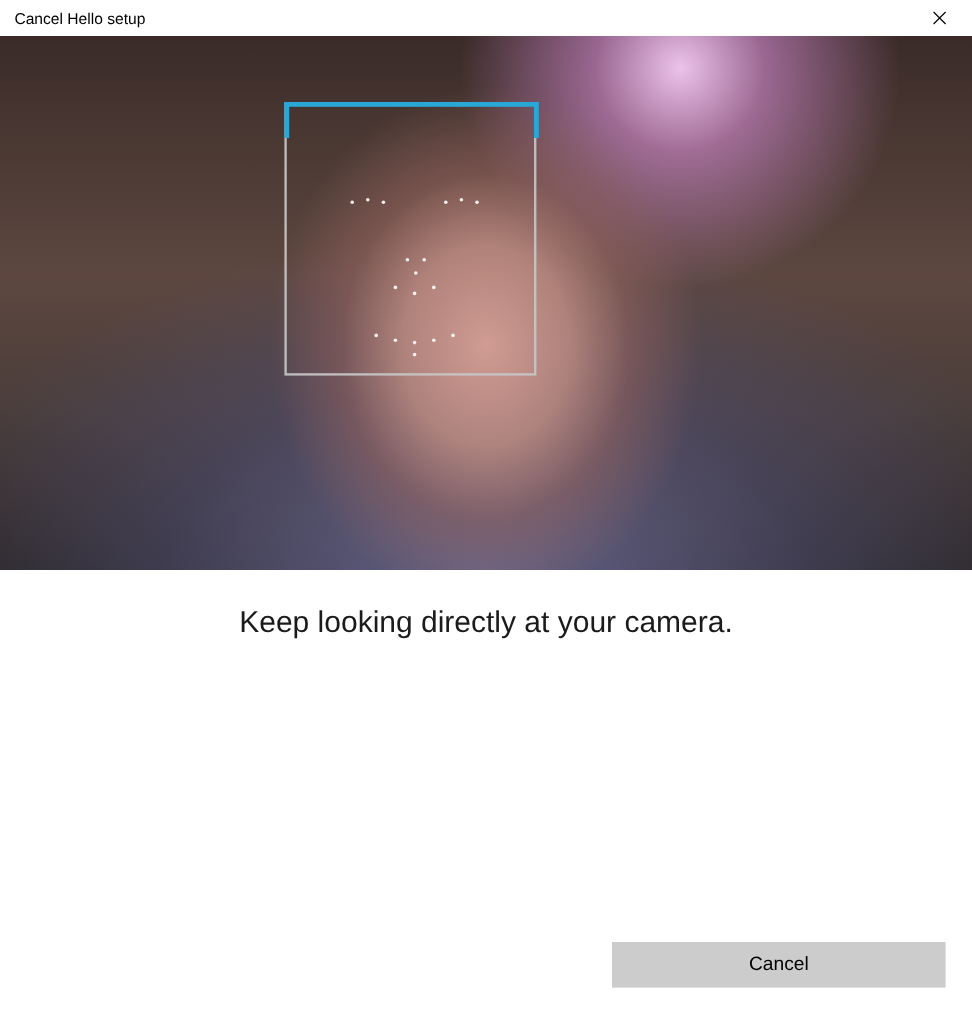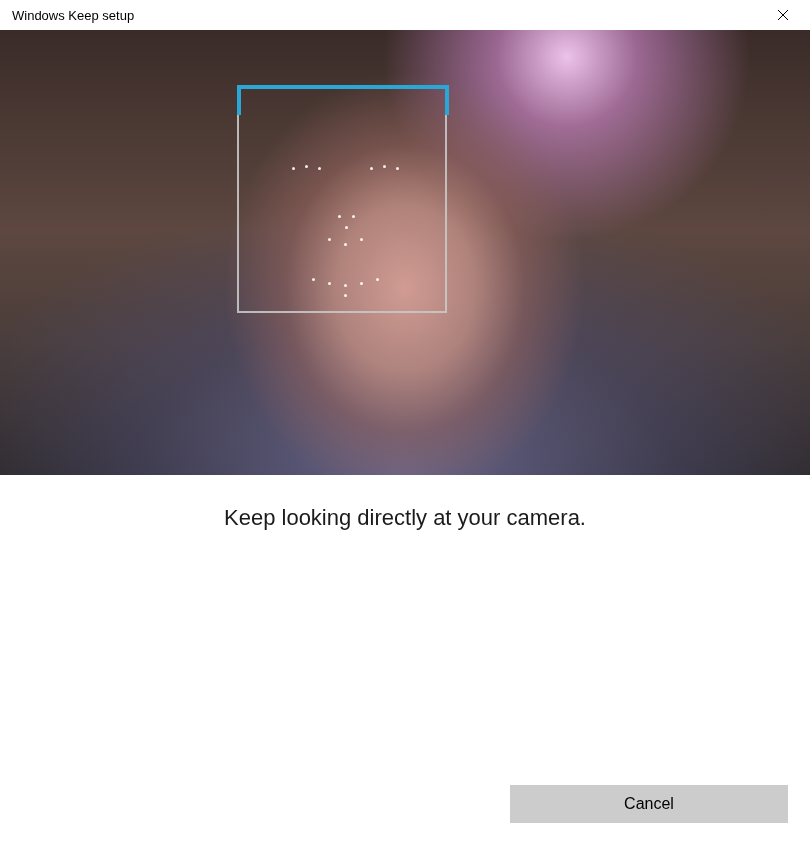--- a/index.html
+++ b/index.html
@@ -109,21 +109,21 @@
     .landmarks span {
       position: absolute;
       width: 3px;
       height: 3px;
       background: rgba(255,255,255,0.9);
       border-radius: 50%;
     }
 
     .instruction {
       text-align: center;
-      font-size: 22px;
+      font-size: 25px;
       color: #1b1b1b;
       margin-top: 30px;
       font-weight: 400;
     }
 
     .footer {
       position: absolute;
       bottom: 26px;
       right: 22px;
     }
@@ -136,21 +136,21 @@
       font-size: 16px;
       color: #000000;
       font-family: inherit;
       cursor: pointer;
     }
   </style>
 </head>
 <body>
 
 <div class="titlebar">
-  <span class="titlebar-title">Windows Keep setup</span>
+  <span class="titlebar-title">Cancel Hello setup</span>
   <button class="close-button" aria-label="Close">
     <svg viewBox="0 0 12 12">
       <line x1="1" y1="1" x2="11" y2="11" stroke="#000" stroke-width="1"></line>
       <line x1="11" y1="1" x2="1" y2="11" stroke="#000" stroke-width="1"></line>
     </svg>
   </button>
 </div>
 
 <div class="camera-view">
   <div class="camera-bg"></div>

